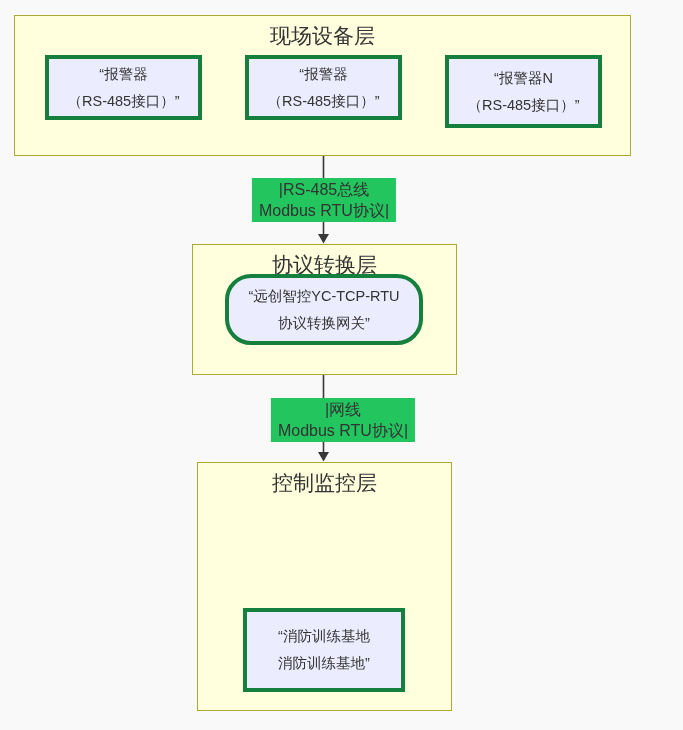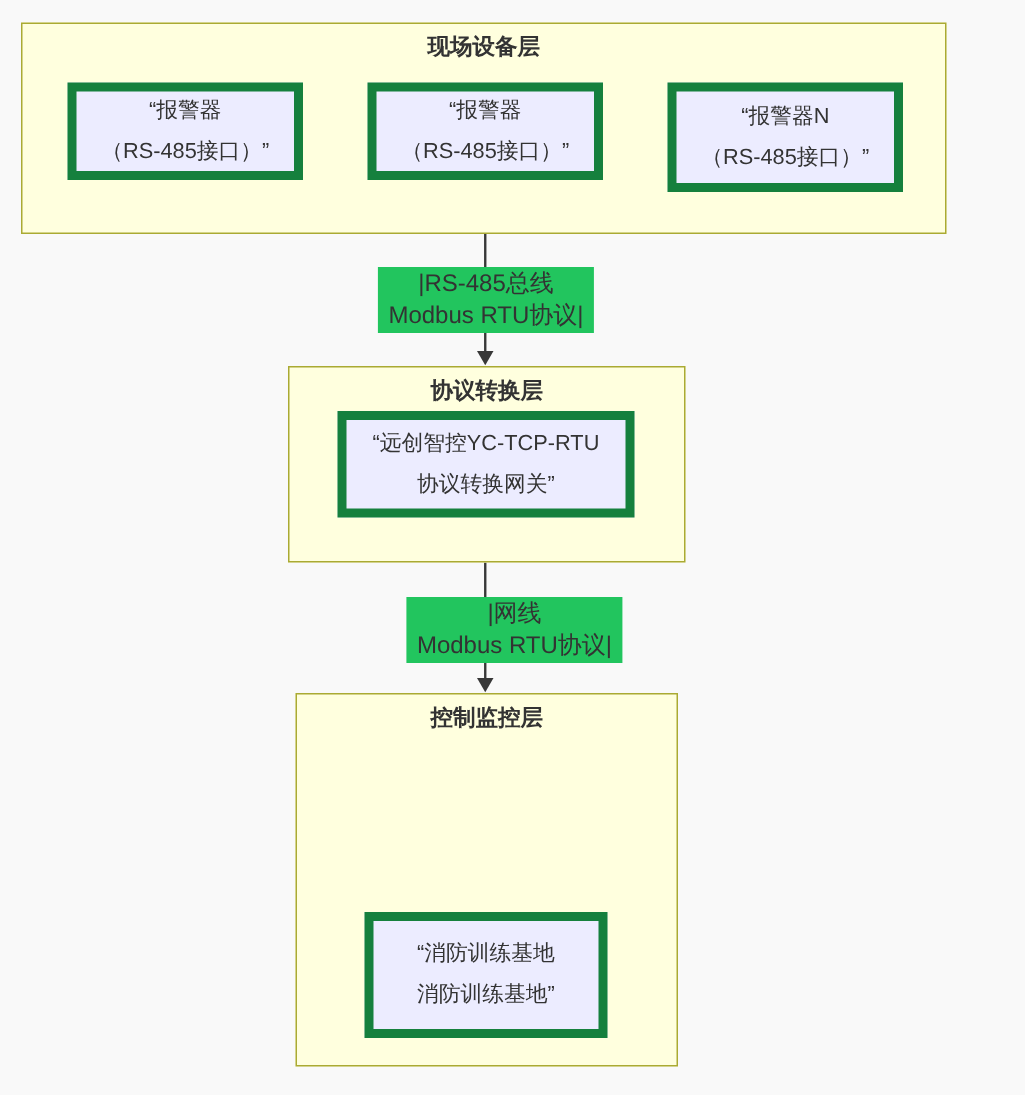--- a/index.html
+++ b/index.html
@@ -25,28 +25,27 @@
   .cluster {
     position: absolute;
     background: #ffffde;
     border: 1px solid #aaaa33;
     box-sizing: border-box;
   }
   .cluster-title {
     width: 100%;
     text-align: center;
     padding-top: 6px;
-    font-size: 15px;
+    font-size: 21px;
     color: #333333;
-    font-weight: bold;
   }
   .node {
     position: absolute;
     background: #ececff;
-    border: 6px solid #15803d;
+    border: 4px solid #15803d;
     box-sizing: border-box;
     display: flex;
     flex-direction: column;
     align-items: center;
     justify-content: center;
     text-align: center;
     font-size: 14.5px;
     line-height: 27px;
     color: #333333;
   }
@@ -65,21 +64,21 @@
 
   
   #cluster-top    { left: 14px;  top: 15px;  width: 617px; height: 141px; }
   #node-alarm-1   { left: 45px;  top: 55px;  width: 157px; height: 65px; }
   #node-alarm-2   { left: 245px; top: 55px;  width: 157px; height: 65px; }
   #node-alarm-n   { left: 445px; top: 55px;  width: 157px; height: 73px; }
 
   #edge-label-1   { left: 324px; top: 178px; }
 
   #cluster-mid    { left: 192px; top: 244px; width: 265px; height: 131px; }
-  #node-gateway   { left: 225px; top: 274px; width: 198px; height: 71px; }
+  #node-gateway   { left: 225px; top: 274px; width: 198px; height: 71px; border-radius: 26px; }
 
   #edge-label-2   { left: 343px; top: 398px; }
 
   #cluster-bottom { left: 197px; top: 462px; width: 255px; height: 249px; }
   #node-touch     { left: 230px; top: 494px; width: 188px; height: 69px; }
   #node-computer  { left: 243px; top: 608px; width: 162px; height: 84px; }
 </style>
 </head>
 <body>
 

